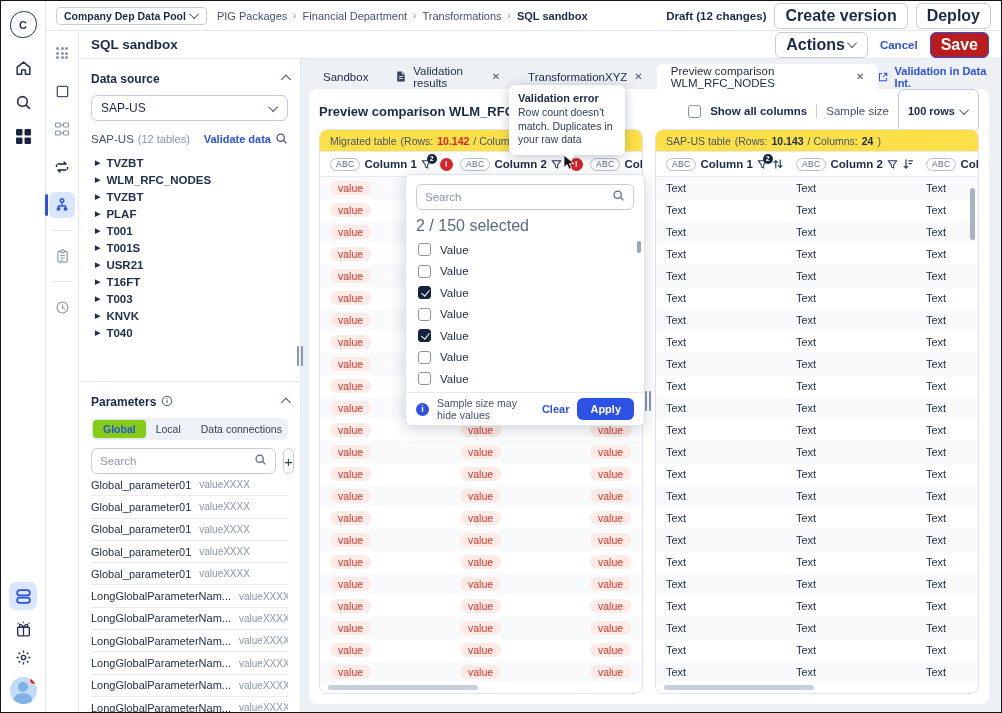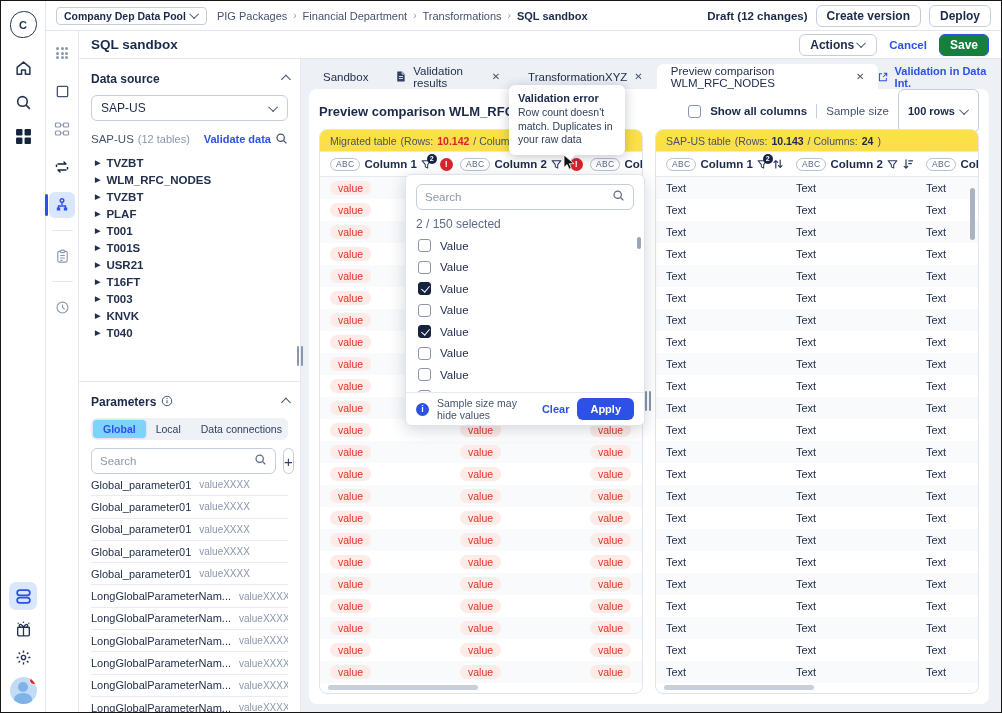--- a/index.html
+++ b/index.html
@@ -21,22 +21,22 @@
 
   
   .rightcol { flex:1; display:flex; flex-direction:column; min-width:0; }
   .topbar { height:30px; border-bottom:1px solid #e3e8ef; display:flex; align-items:center; padding:0 10px; gap:10px; flex:none; }
   .wsel { display:flex; align-items:center; gap:6px; border:1px solid #c6cdd8; border-radius:4px; padding:2px 7px; font-size:10.5px; font-weight:bold; }
   .crumbs { display:flex; align-items:center; gap:6px; font-size:11px; color:#44536e; }
   .crumbs .sep { color:#8a97ab; font-size:10px; }
   .crumbs .crumb.last { color:#1b2a4a; font-weight:bold; }
   .topbar-right { margin-left:auto; display:flex; align-items:center; gap:8px; }
   .draft { font-size:11.5px; font-weight:bold; }
-  .btn { border:1px solid #c6cdd8; background:#fff; border-radius:6px; font-size:12px; font-weight:bold; color:#1b2a4a; padding:3px 10px; font-family:inherit; display:inline-flex; align-items:center; gap:5px; }
-  .btn.primary { background:#15803d; border-color:#2d50e6; color:#fff; }
+  .btn { border:1px solid #c6cdd8; background:#fff; border-radius:6px; font-size:16px; font-weight:bold; color:#1b2a4a; padding:3px 10px; font-family:inherit; display:inline-flex; align-items:center; gap:5px; }
+  .btn.primary { background:#b91c1c; border-color:#2d50e6; color:#fff; }
   .linkbtn { font-size:11.5px; font-weight:bold; color:#2d50e6; background:none; border:none; font-family:inherit; }
 
   .below { flex:1; display:flex; min-height:0; }
   .rail2 { width:33px; border-right:1px solid #e3e8ef; display:flex; flex-direction:column; align-items:center; padding-top:9px; gap:12px; flex:none; }
   .r2item { width:26px; height:26px; display:flex; align-items:center; justify-content:center; border-radius:6px; position:relative; }
   .r2item.active { background:#d9e6fb; }
   .r2item.active::before { content:""; position:absolute; left:-4.5px; top:2px; bottom:2px; width:3px; background:#2d50e6; border-radius:2px; }
   .r2div { width:21px; border-top:1px solid #e3e8ef; }
 
   .contentcol { flex:1; display:flex; flex-direction:column; min-width:0; }
@@ -58,21 +58,21 @@
   .select .chev { margin-left:auto; }
   .srcrow { margin-top:9px; display:flex; align-items:center; gap:4px; font-size:11.5px; color:#44536e; height:18px; }
   .srcrow .meta { color:#8a97ab; font-size:11px; }
   .srcrow .vlink { margin-left:auto; color:#2d50e6; font-weight:bold; font-size:11px; }
   .tree { margin-top:6px; }
   .tree-item { height:17px; display:flex; align-items:center; gap:6px; font-size:11.5px; font-weight:bold; color:#22304d; padding-left:4px; }
   .tri { font-size:7px; color:#22304d; }
   .sec2 { flex:1; border-top:1px solid #e3e8ef; padding:12px 12px 0; display:flex; flex-direction:column; min-height:0; }
   .pseg { margin-top:8px; background:#eef1f6; border-radius:6px; padding:2px; display:flex; height:22px; flex:none; }
   .pseg .seg { flex:none; padding:0 10px; font-size:10.5px; display:flex; align-items:center; border-radius:4px; color:#30405f; }
-  .pseg .seg.active { background:#7dd3fc; color:#2d50e6; font-weight:bold; box-shadow:0 0 2px rgba(20,30,60,.18); }
+  .pseg .seg.active { background:#84cc16; color:#2d50e6; font-weight:bold; box-shadow:0 0 2px rgba(20,30,60,.18); }
   .psearch { margin-top:8px; display:flex; gap:7px; flex:none; }
   .input { flex:1; height:26px; border:1px solid #c6cdd8; border-radius:6px; display:flex; align-items:center; padding:0 8px; }
   .input input { border:none; outline:none; flex:1; font-size:11.5px; font-family:inherit; color:#1b2a4a; min-width:0; background:transparent; }
   .input input::placeholder { color:#8a97ab; }
   .addbtn { width:26px; height:26px; border:1px solid #c6cdd8; border-radius:6px; background:#fff; font-size:15px; color:#30405f; line-height:1; }
   .plist { overflow:hidden; flex:1; }
   .prow { height:22.3px; display:flex; align-items:center; gap:8px; border-bottom:1px solid #e8ecf2; white-space:nowrap; overflow:hidden; }
   .prow .pname { font-size:11px; color:#22304d; flex:none; }
   .prow .pval { font-size:10px; color:#8a97ab; overflow:hidden; }
 
@@ -121,21 +121,21 @@
 
   
   .tooltip { position:absolute; left:208px; top:26px; width:116px; background:#fff; border-radius:6px; box-shadow:0 2px 12px rgba(15,25,50,.25); padding:7px 9px 8px; z-index:30; }
   .tooltip .tt { font-size:11px; font-weight:bold; margin-bottom:2px; }
   .tooltip .tb { font-size:10.5px; color:#30405f; line-height:1.3; }
   .tooltip .caret { position:absolute; left:56px; bottom:-4px; width:9px; height:9px; background:#fff; transform:rotate(45deg); box-shadow:2px 2px 4px rgba(15,25,50,.12); }
 
   
   .fpop { position:absolute; left:104px; top:115px; width:240px; height:252px; background:#fff; border:1px solid #dfe4ec; border-radius:6px; box-shadow:0 4px 16px rgba(15,25,50,.18); z-index:20; display:flex; flex-direction:column; }
   .fpop .ftop { padding:9px 10px 0; flex:none; }
-  .fsel { font-size:12px; color:#5a6a85; padding:7px 10px 4px; flex:none; }
+  .fsel { font-size:16px; color:#5a6a85; padding:7px 10px 4px; flex:none; }
   .flist { flex:1; overflow:hidden; position:relative; }
   .fopt { height:21.5px; display:flex; align-items:center; gap:9px; padding-left:12px; font-size:11.5px; color:#22304d; }
   .fscroll { position:absolute; right:3px; top:2px; width:4px; height:12px; background:#9aa5b5; border-radius:2px; }
   .ffoot { flex:none; border-top:1px solid #e5e9f0; height:33px; display:flex; align-items:center; gap:8px; padding:0 10px; }
   .info-i { width:13px; height:13px; border-radius:50%; background:#2d50e6; color:#fff; font-size:9px; font-weight:bold; display:flex; align-items:center; justify-content:center; flex:none; font-style:normal; }
   .fnote { font-size:10.5px; color:#44536e; flex:1; }
   .clear { color:#2d50e6; font-size:11px; font-weight:bold; }
   .apply { background:#2d50e6; color:#fff; border:none; border-radius:6px; font-size:11px; font-weight:bold; padding:5px 13px; font-family:inherit; }
 
   .cursor { position:absolute; left:262px; top:95px; z-index:40; }

